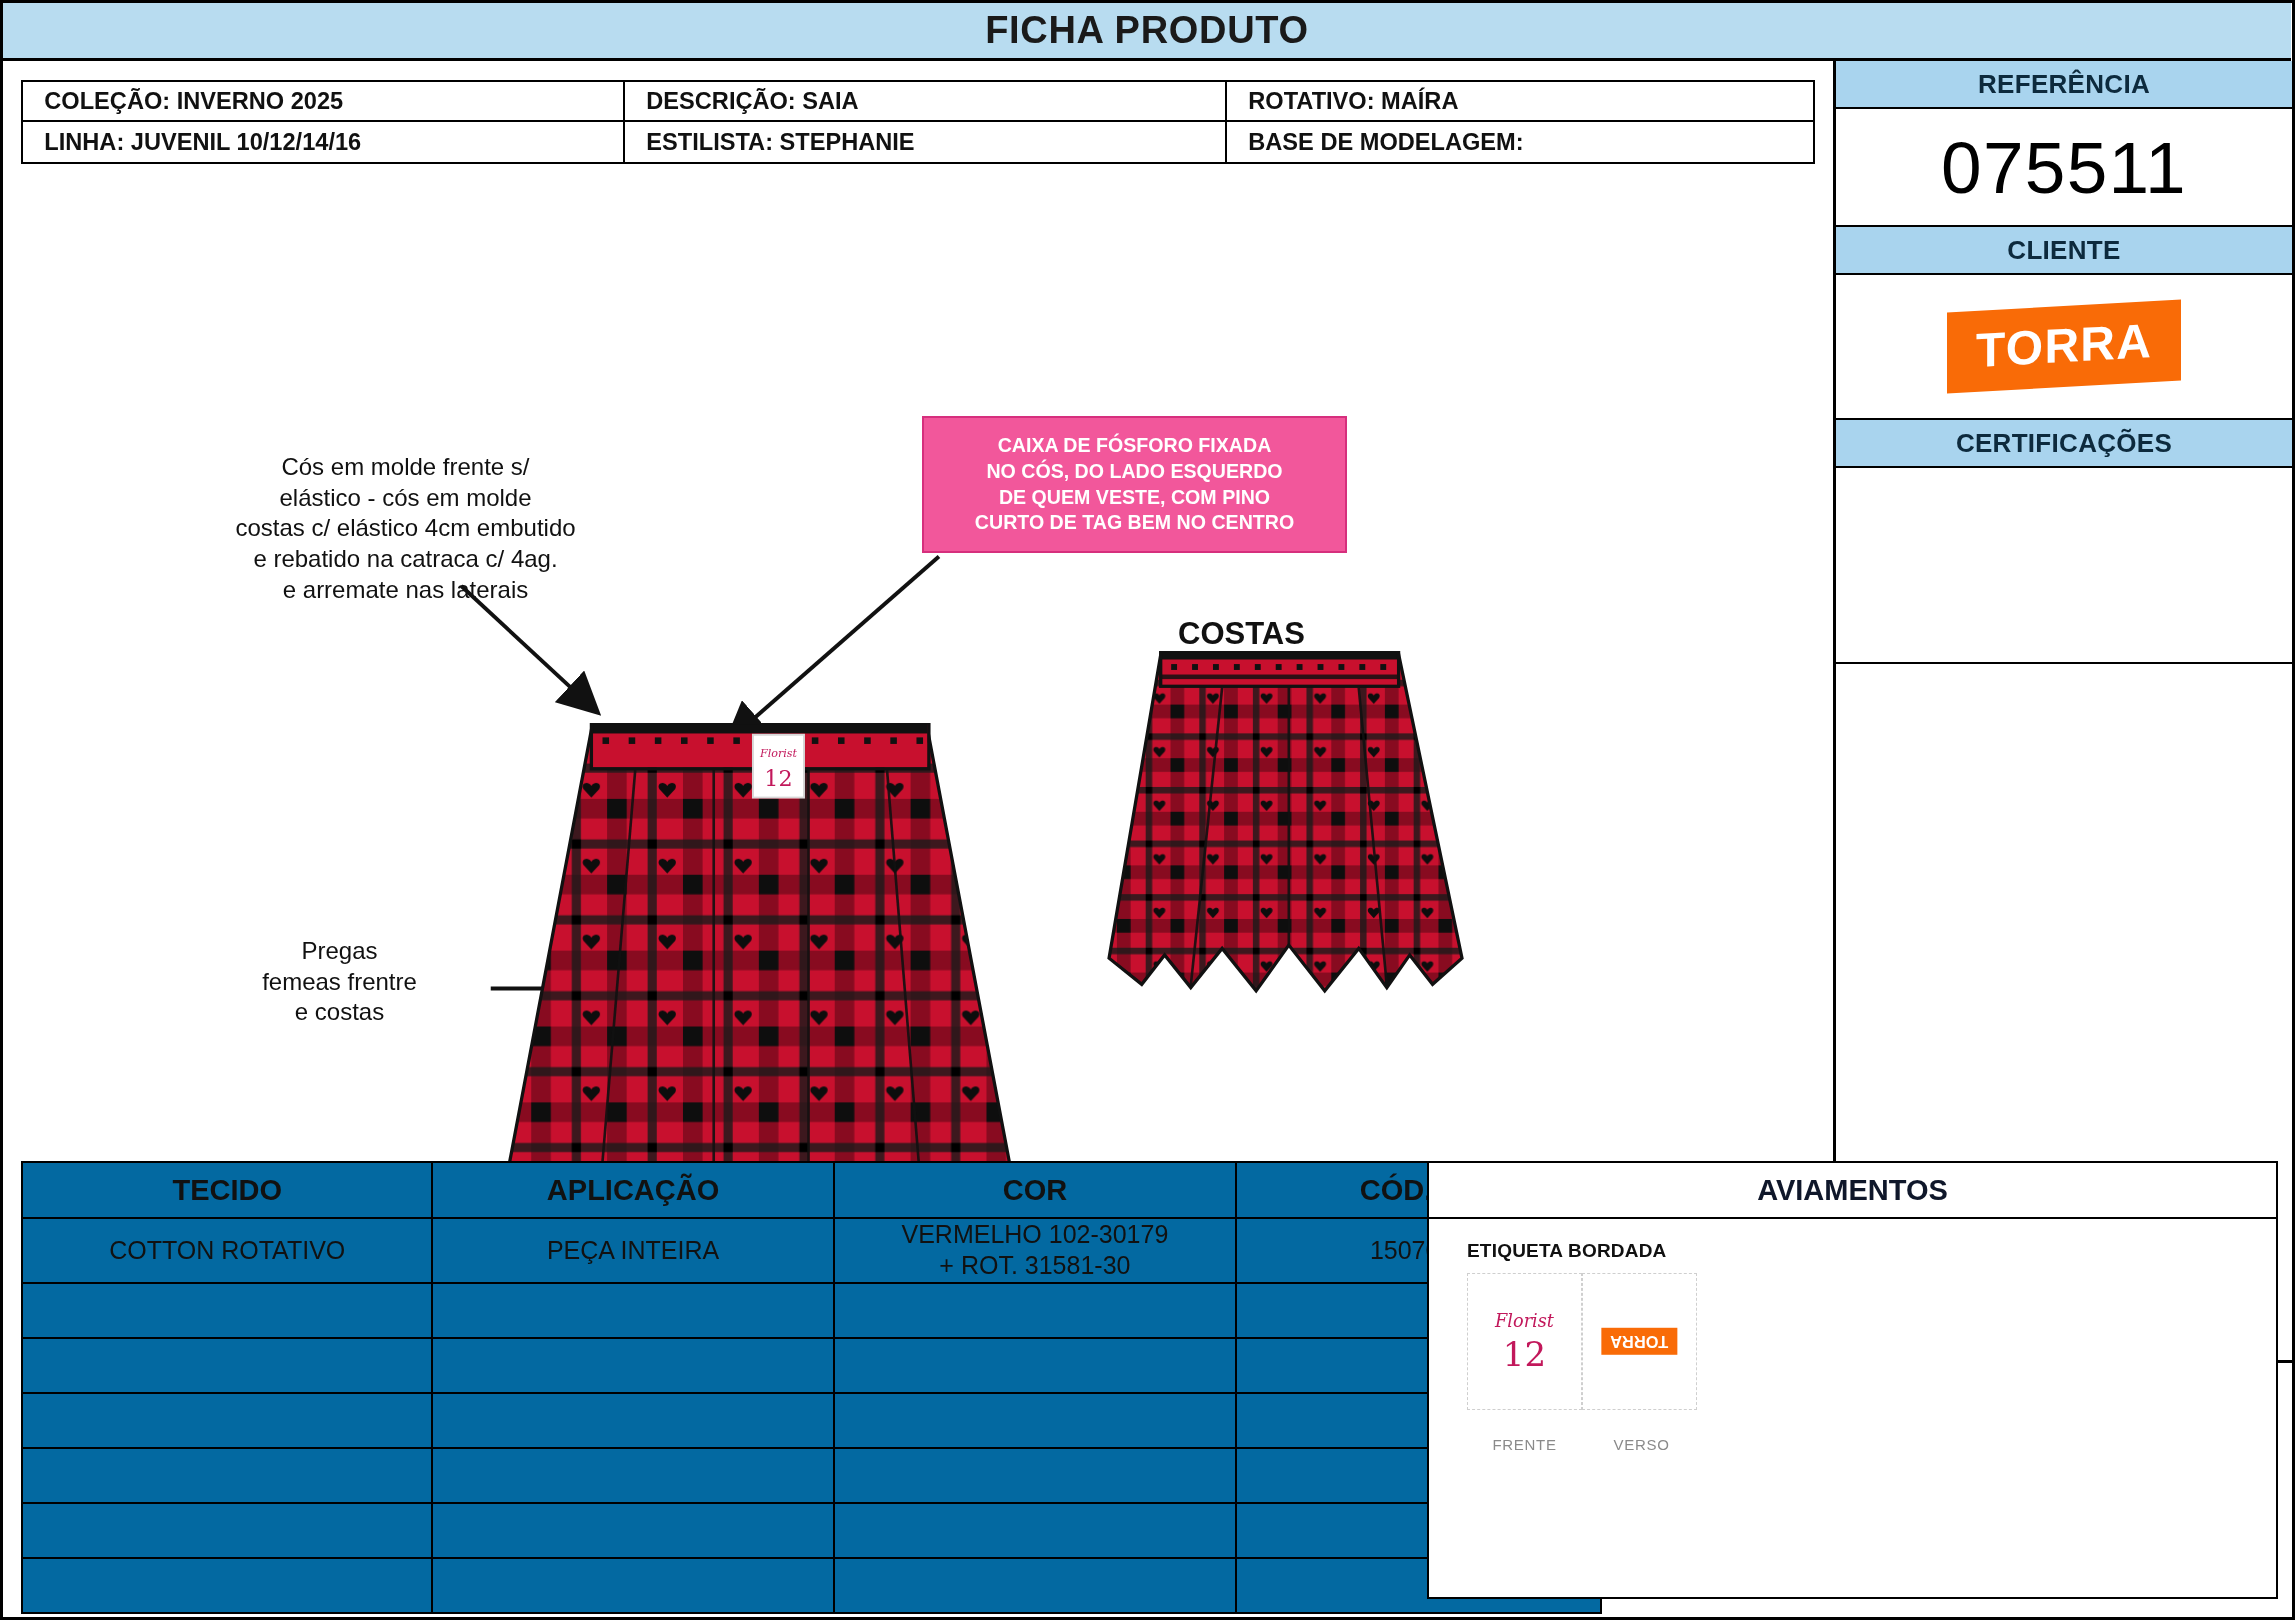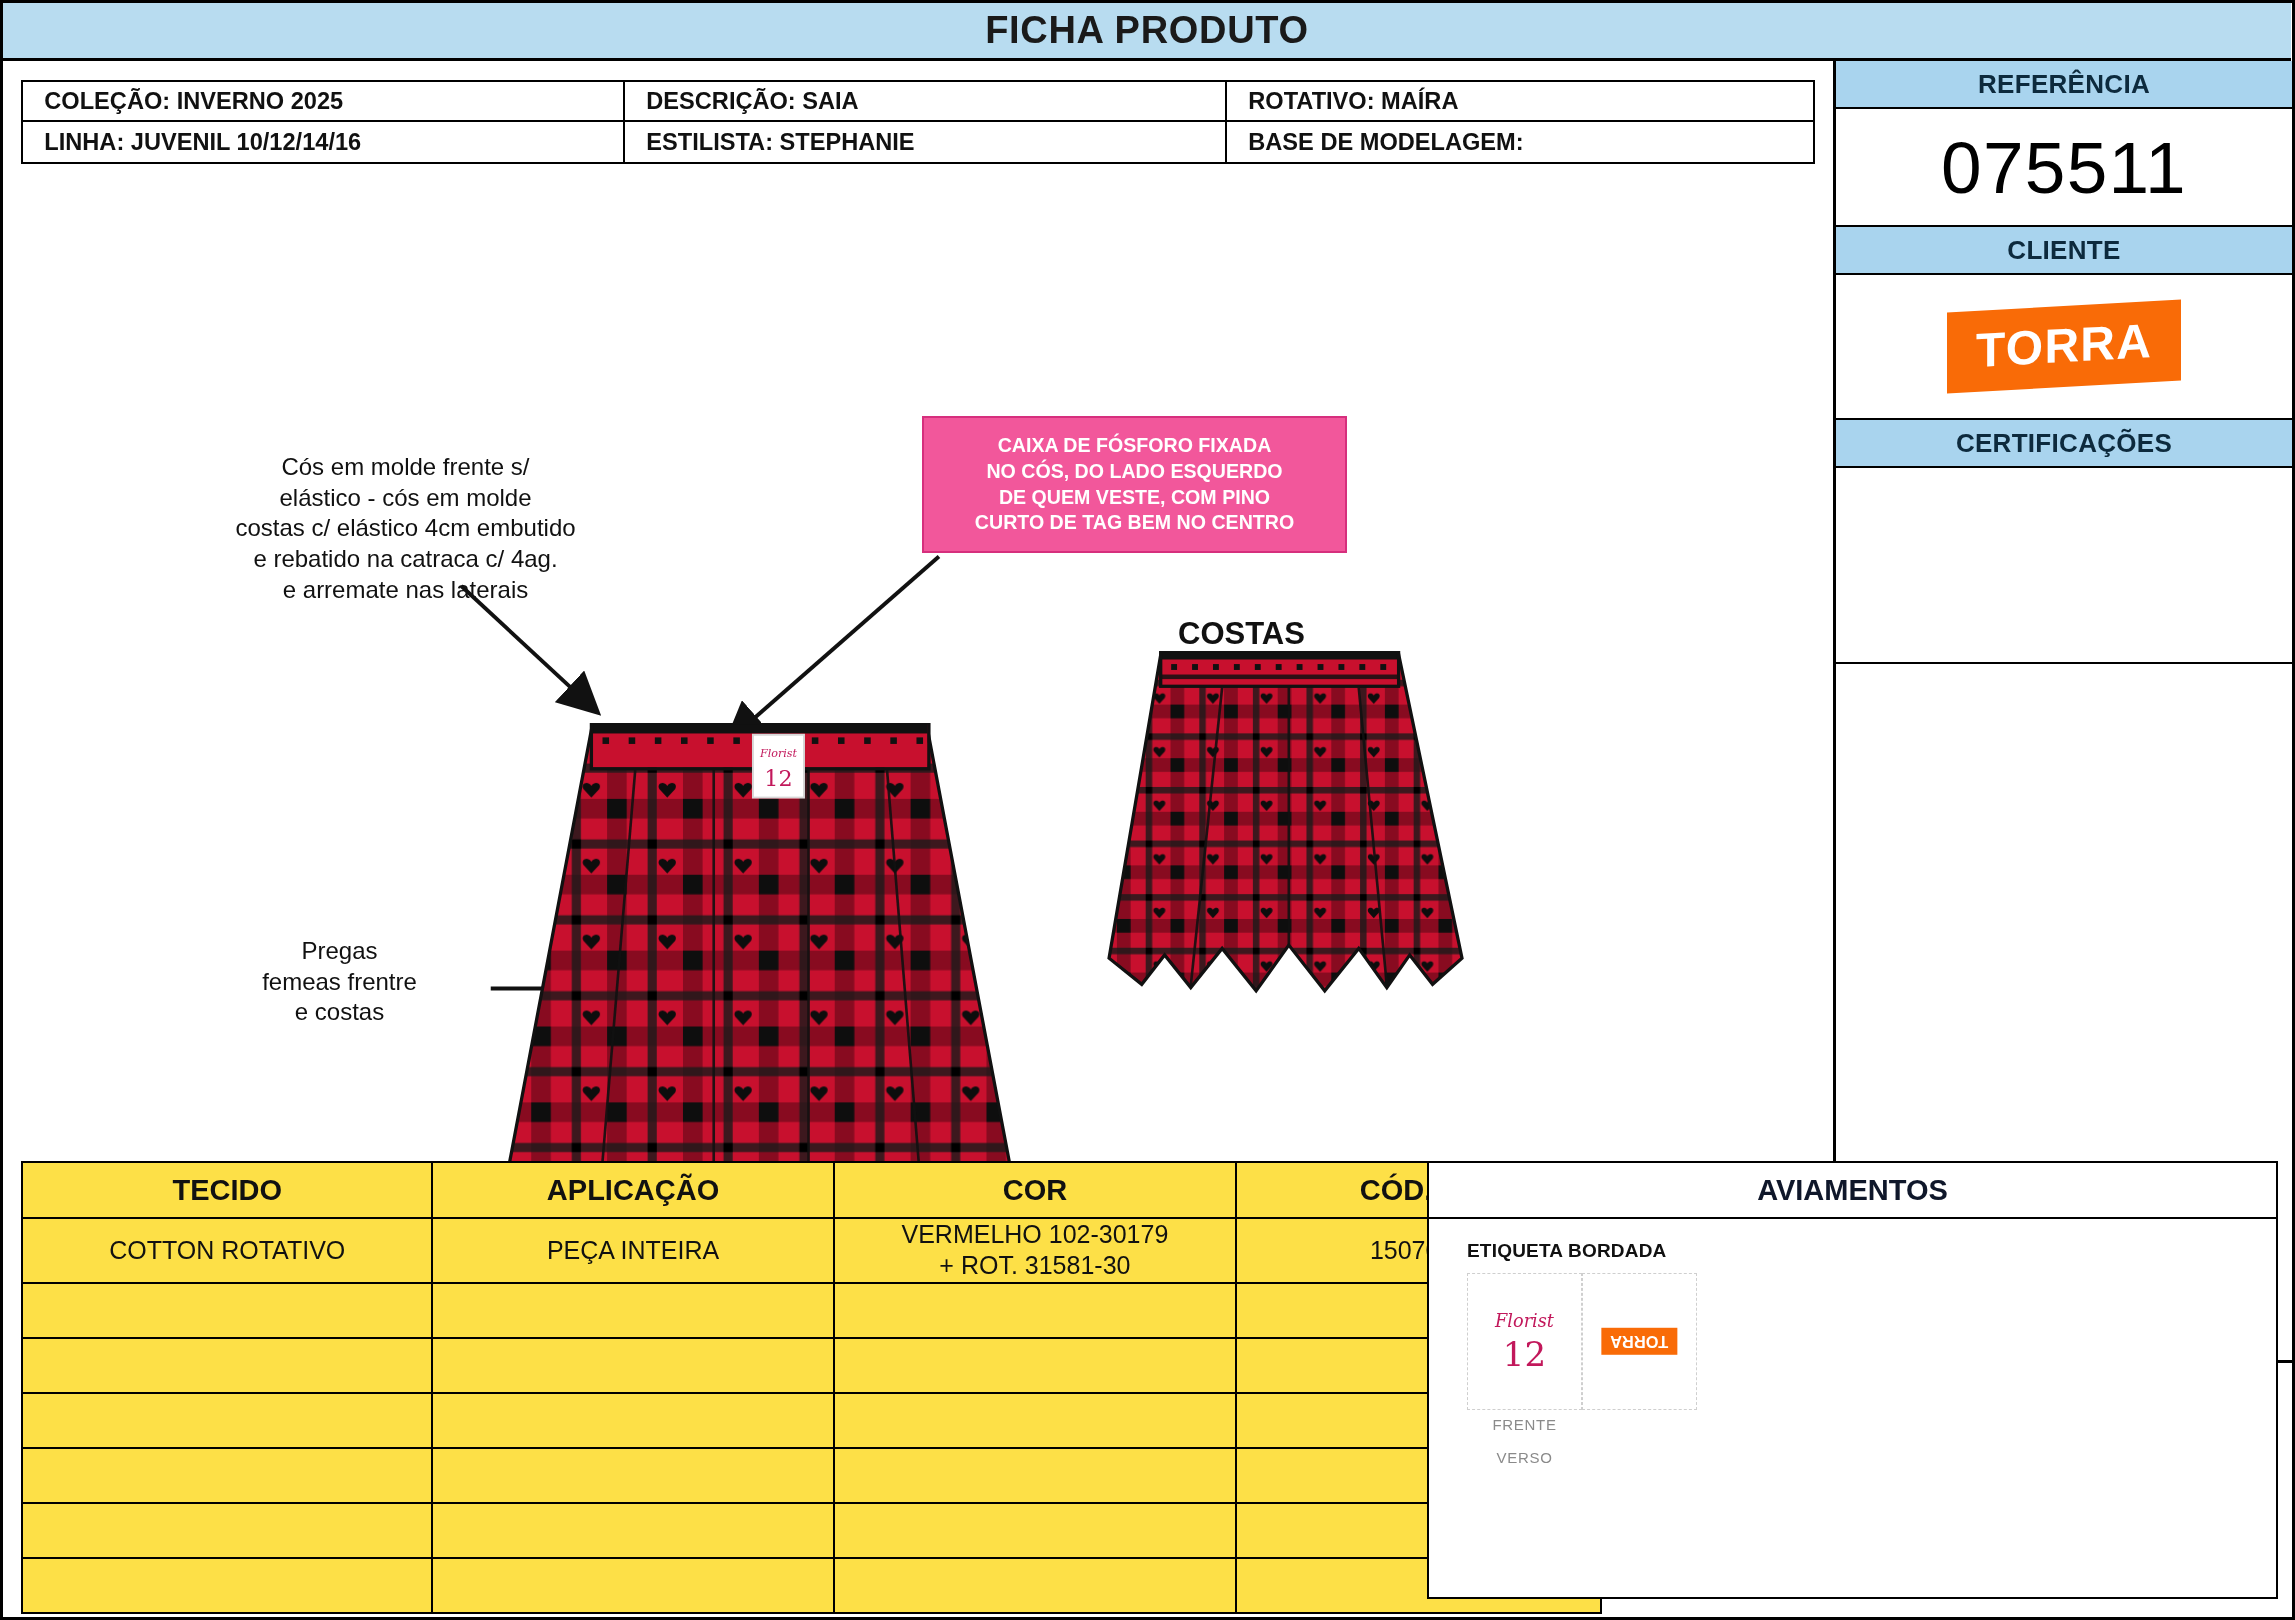--- a/index.html
+++ b/index.html
@@ -157,21 +157,21 @@
   .skirt-front { left: 452px; top: 559px; width: 609px; height: 556px; }
   .skirt-back  { left: 1060px; top: 487px; width: 432px; height: 366px; }
 
   
   .fabric-table {
     position: absolute;
     left: 18.3px; top: 1158px;
     width: 1581px;
     border: 2.6px solid #000;
     border-collapse: collapse;
-    background: #fde047;
+    background: #0369a1;
   }
   .fabric-table td, .fabric-table th {
     border: 2px solid #000;
     height: 55px;
     text-align: center;
     font-size: 25px;
     color: #111;
     padding: 0 3.9px;
   }
   .fabric-table th { font-size: 29px; font-weight: bold; height: 56px; }
@@ -219,21 +219,21 @@
     color: #c2185b;
     font-size: 34px;
     line-height: 1;
     margin-top: 5.2px;
   }
   .tag-verso-logo {
     background: #f96b07; color: #fff; font-weight: bold;
     font-size: 16.4px; padding: 3.9px 9.2px;
     transform: rotate(180deg);
   }
-  .tag-caps { display: flex; gap: 16px; margin-top: 6px; flex-direction: column; }
+  .tag-caps { display: flex; gap: 2px; margin-top: 26px; }
   .tag-cap {
     width: 115px; text-align: center;
     font-size: 15px; color: #8a8a8a; letter-spacing: 0.7px;
   }
 </style>
 </head>
 <body>
 
 <div class="sheet">
 

